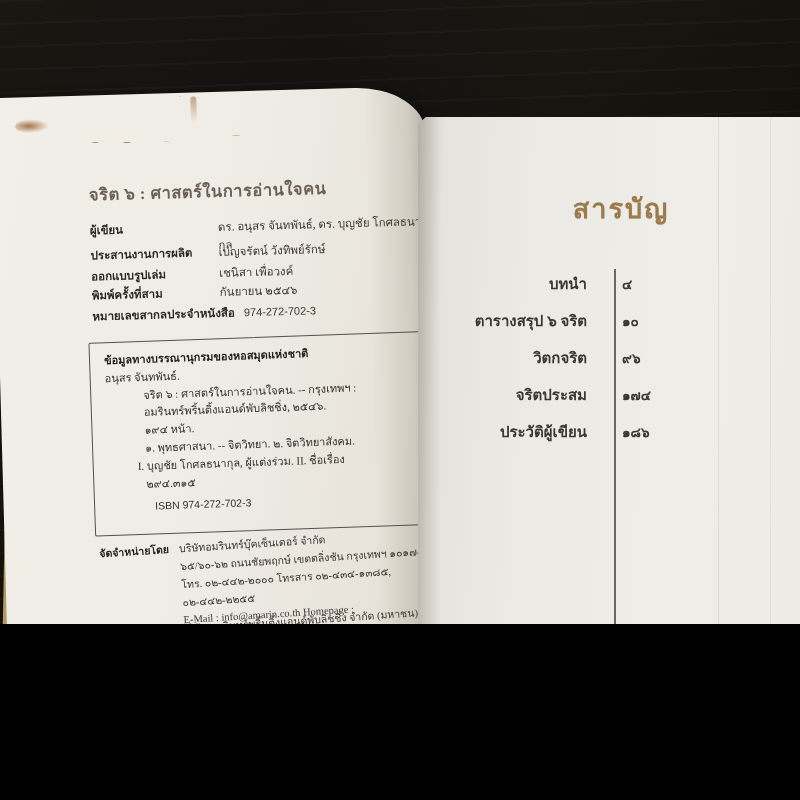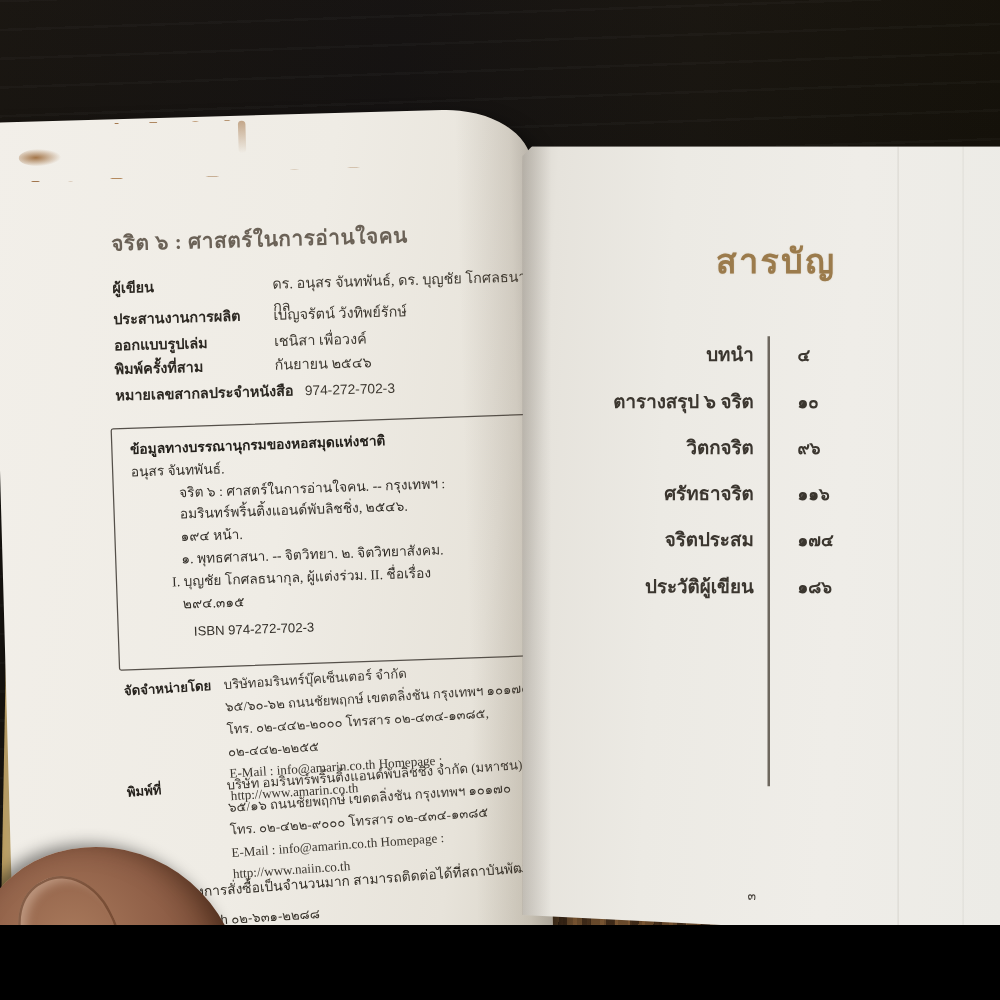--- a/index.html
+++ b/index.html
@@ -1,16 +1,16 @@
 <!DOCTYPE html>
 <html><head>
 <meta charset="utf-8">
 <style>
   html,body{margin:0;padding:0;background:#000;}
-  .stage{position:relative;width:800px;height:740px;overflow:hidden;
+  .stage{position:relative;width:800px;height:624px;overflow:hidden;
     background:
       linear-gradient(175deg, rgba(60,50,40,.12) 0%, rgba(0,0,0,0) 30%),
       linear-gradient(90deg,#16130f 0%,#121010 40%,#17140f 70%,#131009 100%);
     font-family:"Liberation Serif","DejaVu Serif",serif;color:#35302a;}
   
   .bg-streaks{position:absolute;inset:0;
     background:repeating-linear-gradient(178deg, rgba(255,255,255,0.025) 0 2px, rgba(0,0,0,0) 2px 23px);}
   
   .wood{position:absolute;left:370px;top:724px;width:470px;height:110px;transform:rotate(1.6deg);
     background:
@@ -55,21 +55,21 @@
   .right-page{position:absolute;left:418px;top:117px;width:384px;height:642px;
     background:linear-gradient(93deg,#d6d2ca 0%,#e6e3dc 7%,#ecEAe4 30%,#efede8 65%,#ecebe6 100%);
     clip-path:polygon(0 1.2%, 2% 0, 100% 0, 100% 98.8%, 0 95.8%);
     box-shadow:0 6px 10px rgba(0,0,0,.5);}
   .rp-sheen{position:absolute;inset:0;pointer-events:none;
     background:linear-gradient(90deg, rgba(60,50,38,.22) 0%, rgba(0,0,0,0) 6%);}
   .stack-line{position:absolute;top:0;width:1px;height:100%;background:rgba(70,62,50,.10);}
   .rp-heading{position:absolute;left:118px;top:70px;width:170px;text-align:center;
     font-size:27px;font-weight:bold;color:#9b7b4c;letter-spacing:2px;
     text-shadow:0 0 1px rgba(155,123,76,.4);}
-  .toc{position:absolute;left:16px;top:148px;width:330px;}
+  .toc{position:absolute;left:0;top:148px;width:330px;}
   .toc-row{display:flex;height:37px;align-items:center;font-size:15px;font-weight:bold;color:#3b362f;}
   .toc-row .t{flex:0 0 186px;text-align:right;padding-right:17px;box-sizing:border-box;}
   .toc-row .p{padding-left:18px;font-size:13.5px;}
   .toc-divider{position:absolute;left:196px;top:152px;width:1.5px;height:360px;background:#6d675e;}
   .rp-num{position:absolute;left:180px;top:592px;font-size:10px;color:#45403a;}
   
   .thumb{position:absolute;left:-28px;top:676px;width:215px;height:190px;transform:rotate(-16deg);
     border-radius:46% 54% 40% 40%/55% 62% 30% 30%;
     background:radial-gradient(circle at 42% 38%, #a97a5c 0%, #8f5f47 45%, #6f452f 78%, #54301f 100%);
     box-shadow:-6px -4px 12px rgba(0,0,0,.45), inset -8px -10px 22px rgba(40,18,8,.55);}
@@ -171,24 +171,20 @@
       </div>
       <div class="toc-row">
         <span class="t">ตารางสรุป ๖ จริต</span>
         <span class="p">๑๐</span>
       </div>
       <div class="toc-row">
         <span class="t">วิตกจริต</span>
         <span class="p">๙๖</span>
       </div>
       <div class="toc-row">
-        <span class="t">ศรัทธาจริต</span>
-        <span class="p">๑๑๖</span>
-      </div>
-      <div class="toc-row">
         <span class="t">จริตประสม</span>
         <span class="p">๑๗๔</span>
       </div>
       <div class="toc-row">
         <span class="t">ประวัติผู้เขียน</span>
         <span class="p">๑๘๖</span>
       </div>
     </div>
 
     <div class="rp-num">๓</div>

